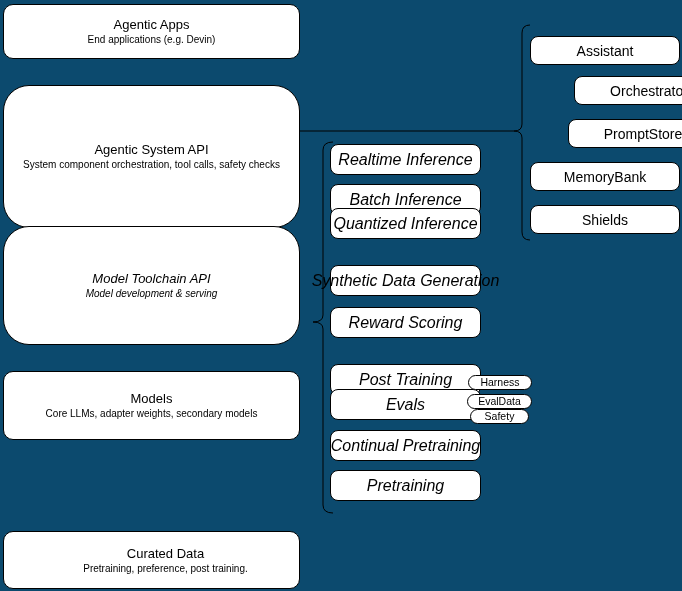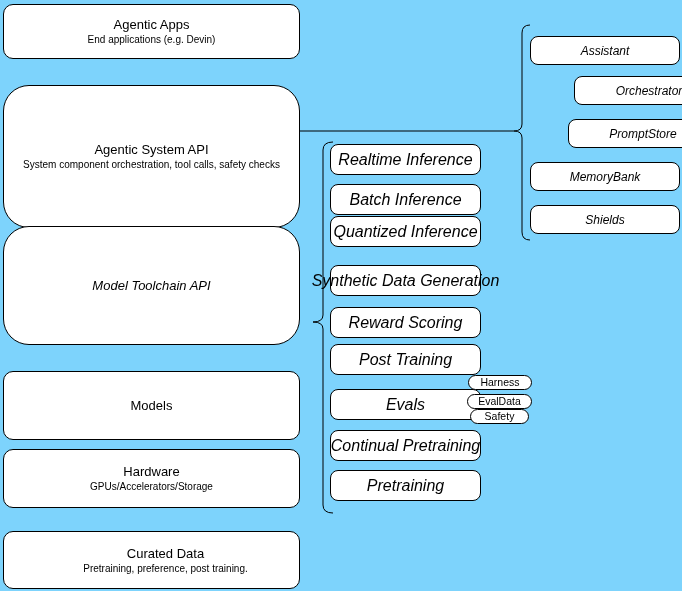--- a/index.html
+++ b/index.html
@@ -6,21 +6,21 @@
     margin: 0;
     padding: 0;
     background: #ffffff;
     font-family: "Liberation Sans", sans-serif;
     color: #000000;
   }
   .canvas {
     position: relative;
     width: 682px;
     height: 591px;
-    background: #7dd3fc;
+    background: #0c4a6e;
     overflow: hidden;
   }
   .connectors {
     position: absolute;
     left: 0; top: 0;
     width: 682px; height: 591px;
     pointer-events: none;
   }
   .node {
     position: absolute;
@@ -41,23 +41,22 @@
   .mid {
     left: 330px; width: 151px; height: 31px;
     border-radius: 8px;
     font-size: 16px;
     white-space: nowrap;
     font-style: italic;
   }
   .right {
     left: 530px; width: 150px; height: 29px;
     border-radius: 8px;
-    font-size: 12px;
+    font-size: 14px;
     white-space: nowrap;
-    font-style: italic;
   }
   .pill {
     position: absolute;
     box-sizing: border-box;
     border: 1px solid #000000;
     background: #ffffff;
     border-radius: 8px;
     height: 15px;
     display: flex;
     align-items: center;
@@ -83,52 +82,50 @@
     <div class="subtitle">End applications (e.g. Devin)</div>
   </div>
 
   <div class="node layer r26" style="top:85px;height:143px;">
     <div class="title">Agentic System API</div>
     <div class="subtitle">System component orchestration, tool calls, safety checks</div>
   </div>
 
   <div class="node layer r26" style="top:226px;height:119px;font-style:italic;">
     <div class="title">Model Toolchain API</div>
+    <div class="subtitle">Model development &amp; serving</div>
   </div>
 
   <div class="node layer r10" style="top:371px;height:69px;">
     <div class="title">Models</div>
+    <div class="subtitle">Core LLMs, adapter weights, secondary models</div>
   </div>
 
-  <div class="node layer r10" style="top:449px;height:59px;">
-    <div class="title">Hardware</div>
-    <div class="subtitle">GPUs/Accelerators/Storage</div>
-  </div>
 
   <div class="node layer r10" style="top:531px;height:58px;padding-left:28px;">
     <div class="title">Curated Data</div>
     <div class="subtitle">Pretraining, preference, post training.</div>
   </div>
 
   <div class="node mid" style="top:144px;">
     <span>Realtime Inference</span>
   </div>
   <div class="node mid" style="top:184px;">
     <span>Batch Inference</span>
   </div>
-  <div class="node mid" style="top:216px;">
+  <div class="node mid" style="top:208px;">
     <span>Quantized Inference</span>
   </div>
   <div class="node mid" style="top:265px;">
     <span>Synthetic Data Generation</span>
   </div>
   <div class="node mid" style="top:307px;">
     <span>Reward Scoring</span>
   </div>
-  <div class="node mid" style="top:344px;">
+  <div class="node mid" style="top:364px;">
     <span>Post Training</span>
   </div>
   <div class="node mid" style="top:389px;">
     <span>Evals</span>
   </div>
   <div class="node mid" style="top:430px;">
     <span>Continual Pretraining</span>
   </div>
   <div class="node mid" style="top:470px;">
     <span>Pretraining</span>

